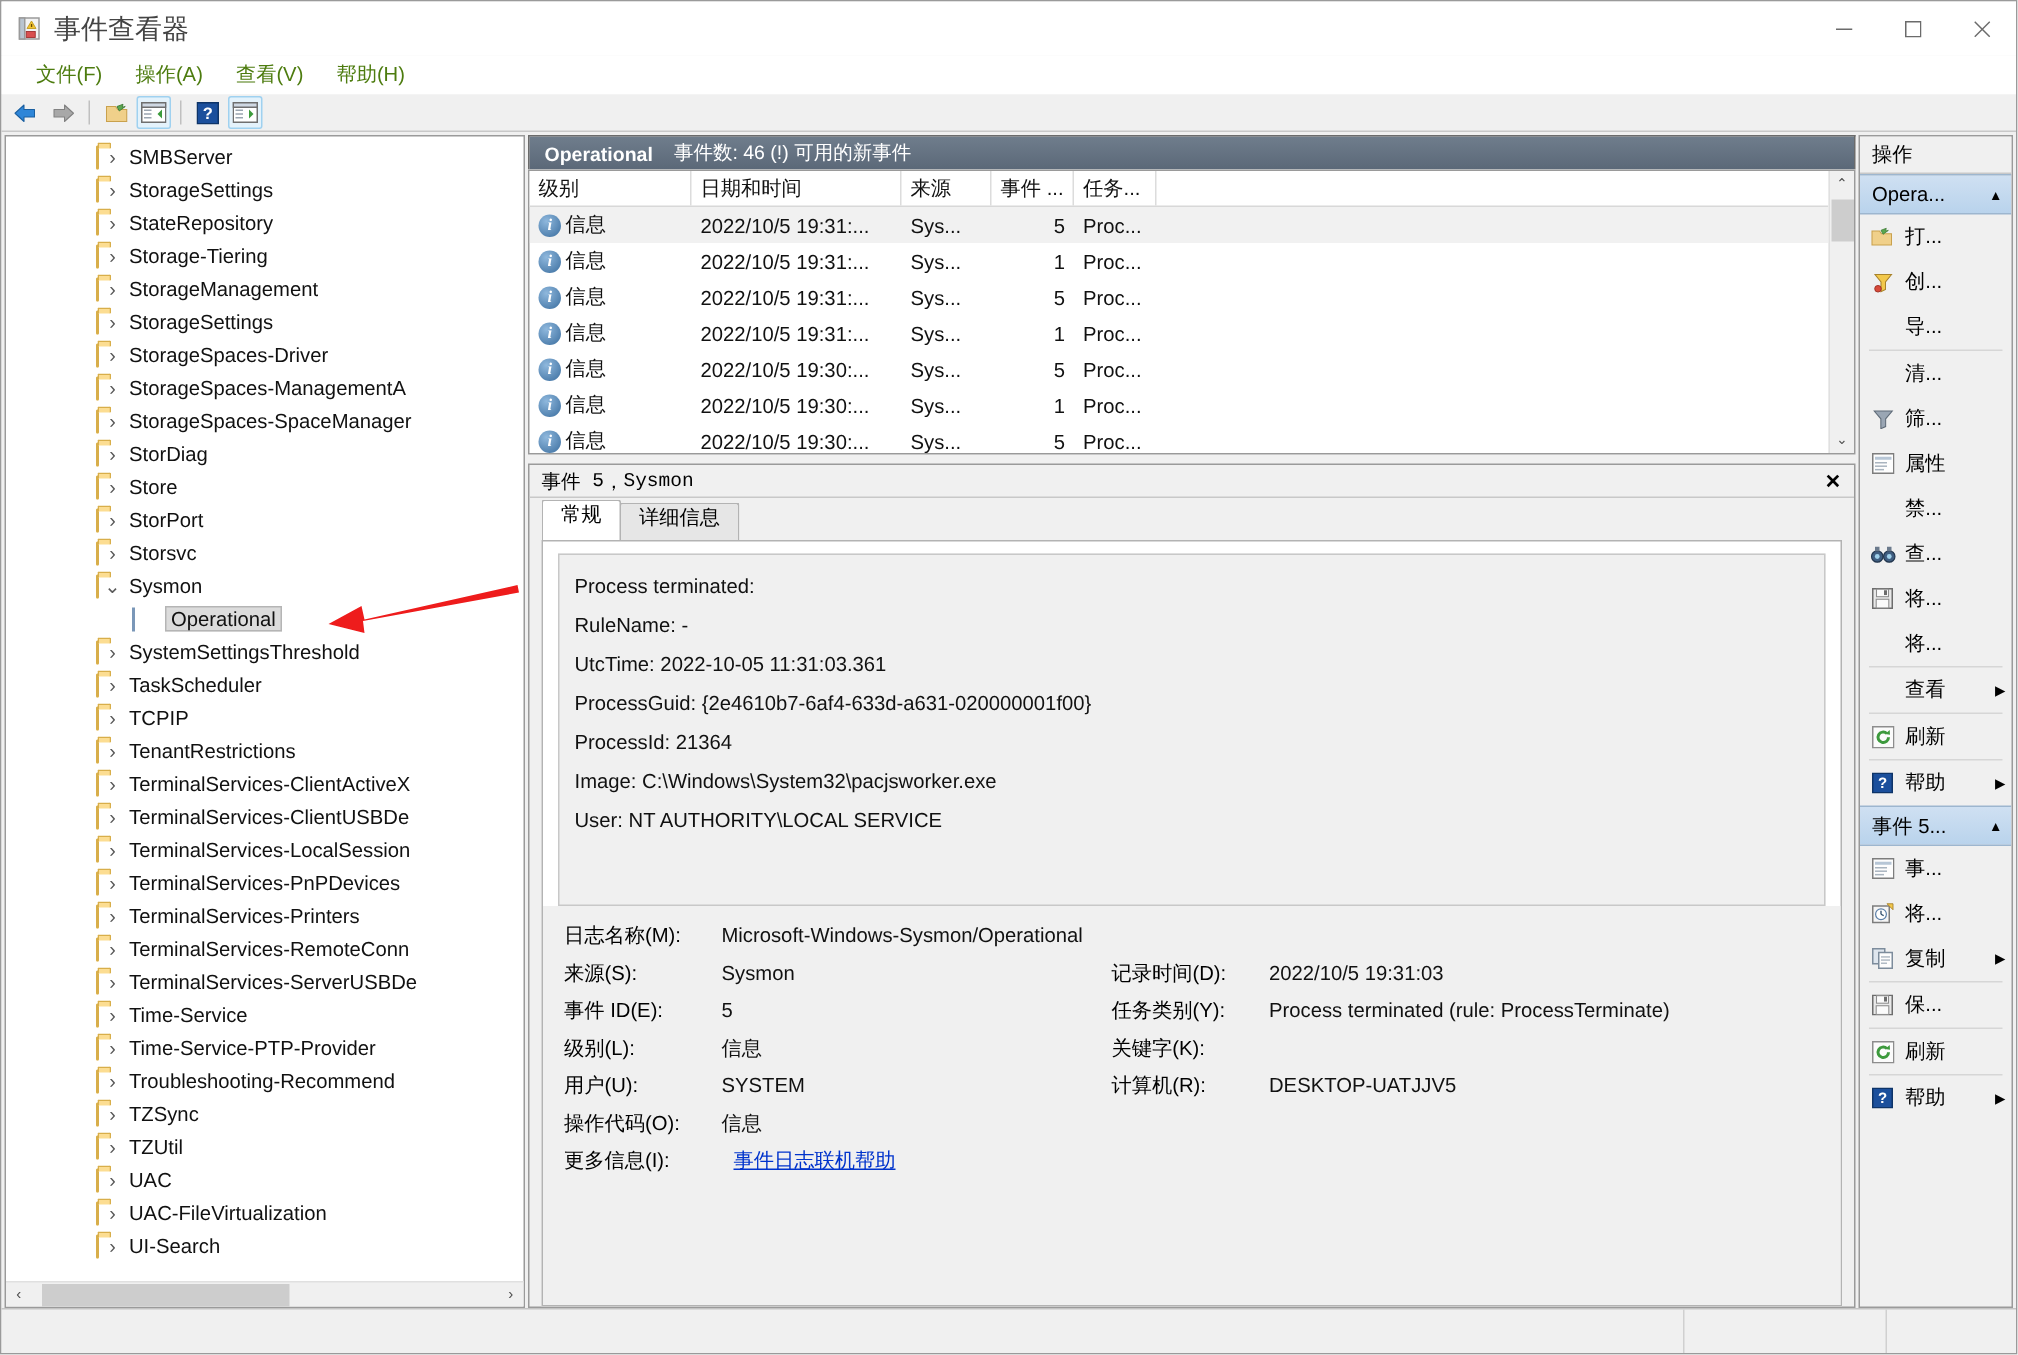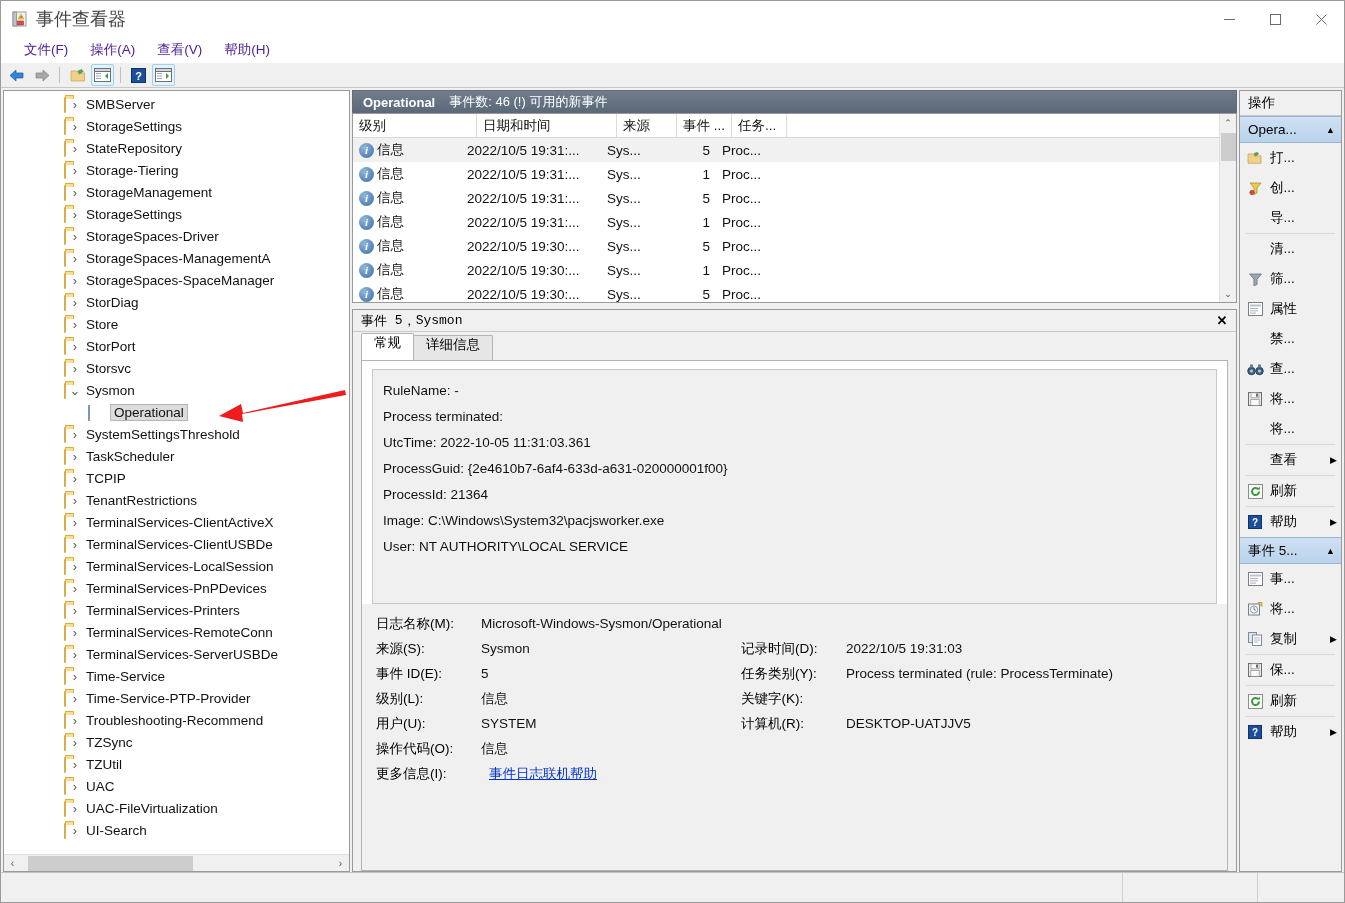--- a/index.html
+++ b/index.html
@@ -37,21 +37,21 @@
     width: 46px; height: 36px; display: flex; align-items: center; justify-content: center;
     color: #6b6b6b;
   }
 
   
   .menubar {
     height: 26px; flex: 0 0 26px; background: #ffffff;
     display: flex; align-items: center; padding-left: 12px; gap: 0px;
   }
   .menu-item {
-    font-size: 13.5px; color: #4c1d95; padding: 3px 11px; white-space: nowrap;
+    font-size: 13.5px; color: #4d7c0f; padding: 3px 11px; white-space: nowrap;
   }
 
   
   .toolbar {
     height: 25px; flex: 0 0 25px;
     background: #f0f0f0;
     border-bottom: 1px solid #c8c8c8;
     display: flex; align-items: center; padding-left: 4px; gap: 2px;
   }
   .tb-btn {
@@ -542,21 +542,21 @@
 
       <div class="log-header">
         <span class="lh-title">Operational</span>
         <span class="lh-sub">事件数: 46 (!) 可用的新事件</span>
       </div>
 
       <div class="event-list">
         <div class="el-inner">
           <div class="el-cols">
             <div class="el-head" id="el-head">
-                <div class="hc" style="width: 124px;">级别</div>
+                <div class="hc" style="width: 108px;">级别</div>
                 <div class="hc" style="width: 140px;">日期和时间</div>
                 <div class="hc" style="width: 60px;">来源</div>
                 <div class="hc" style="width: 55px;">事件 ...</div>
                 <div class="hc" style="width: 55px;">任务...</div>
               </div>
             <div class="el-rows" id="el-rows">
                 <div class="el-row sel">
                   <div class="rc" style="width: 108px;">
                     <span class="info-icon">i</span>
                     <span>信息</span>
@@ -648,22 +648,22 @@
           <div class="tab active">
             <span>常规</span>
           </div>
           <div class="tab">
             <span>详细信息</span>
           </div>
         </div>
 
         <div class="detail-body">
           <div class="desc-box" id="desc-box">
+              <div class="desc-line">Process terminated:</div>
               <div class="desc-line">RuleName: -</div>
-              <div class="desc-line">Process terminated:</div>
               <div class="desc-line">UtcTime: 2022-10-05 11:31:03.361</div>
               <div class="desc-line">ProcessGuid: {2e4610b7-6af4-633d-a631-020000001f00}</div>
               <div class="desc-line">ProcessId: 21364</div>
               <div class="desc-line">Image: C:\Windows\System32\pacjsworker.exe</div>
               <div class="desc-line">User: NT AUTHORITY\LOCAL SERVICE</div>
             </div>
 
           <div class="meta">
             <div class="meta-grid">
               <div class="meta-lab">日志名称(M):</div>

